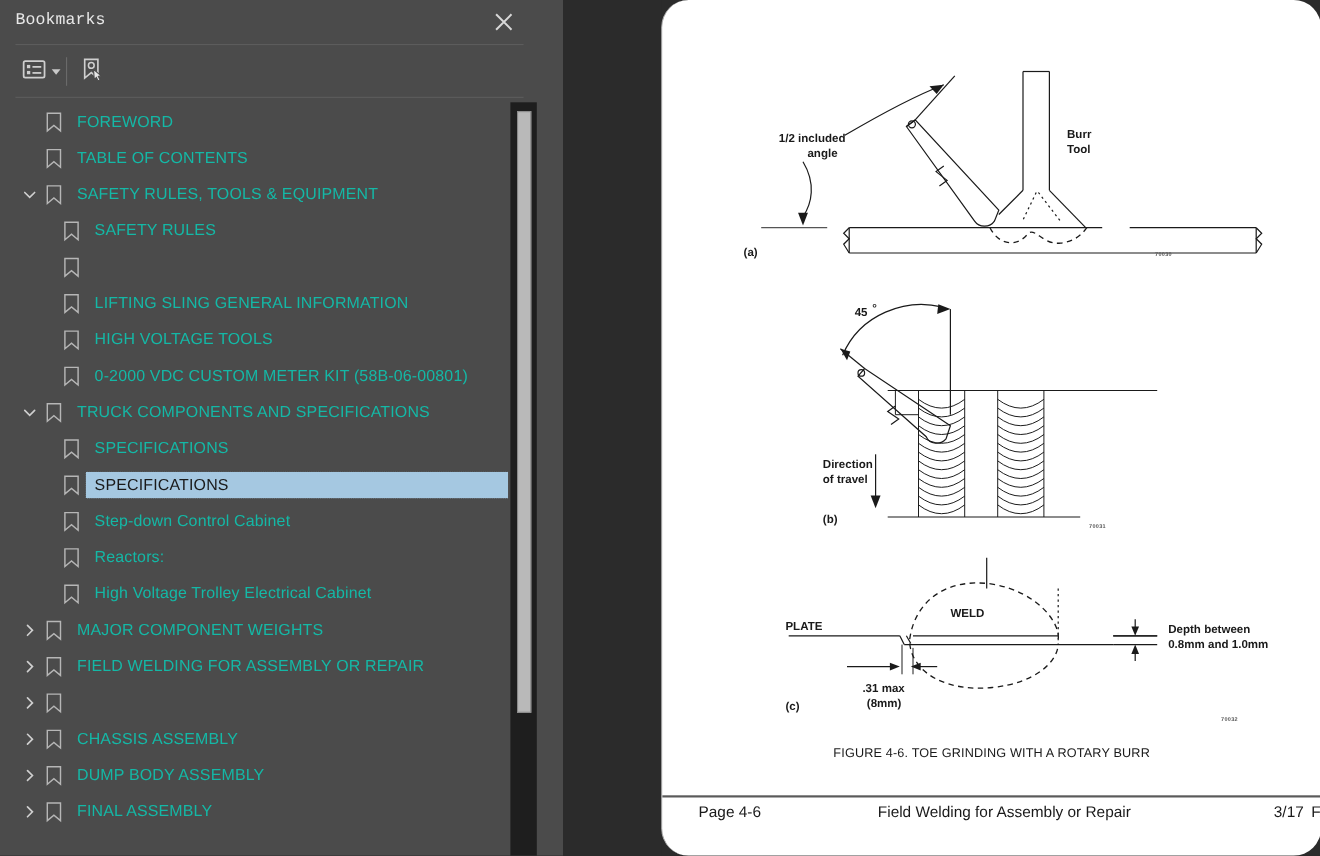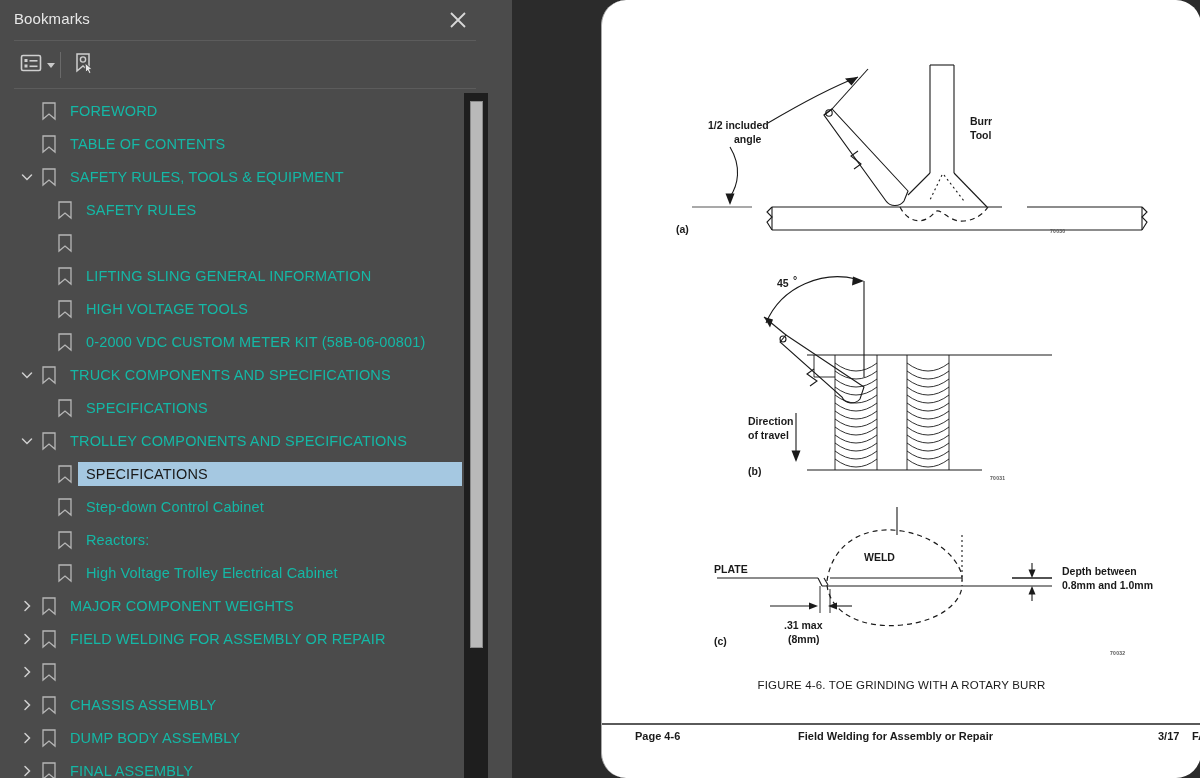--- a/index.html
+++ b/index.html
@@ -10,21 +10,21 @@
     -webkit-font-smoothing:antialiased;
   }
   .app{position:relative;width:1200px;height:778px;}
 
   
   .sidebar{
     position:absolute;left:0;top:0;width:490px;height:778px;
     background:#4b4b4b;
   }
   .sb-header{
-    position:relative;height:40px;
+    position:relative;height:40px;font-family:Liberation Mono, monospace;
   }
   .sb-title{
     position:absolute;left:14px;top:10px;
     font-size:15px;color:#e8e8e8;letter-spacing:.1px;
   }
   .sb-close{
     position:absolute;right:20px;top:8px;width:24px;height:24px;
     cursor:pointer;
   }
   .sb-close svg{display:block;}
@@ -131,21 +131,21 @@
     position:absolute;left:0;right:0;top:679px;text-align:center;
     font-size:11.5px;color:#1a1a1a;letter-spacing:.15px;
   }
 
   .footrule{
     position:absolute;left:0;right:0;top:723px;height:2px;
     background:#5a5a5a;
   }
   .footer{
     position:absolute;left:0;right:0;top:729px;height:18px;
-    font-size:11px;color:#1a1a1a;font-weight:bold;
+    font-size:14px;color:#1a1a1a;
   }
   .f-page{position:absolute;left:33px;top:1px;}
   .f-title{position:absolute;left:196px;top:1px;}
   .f-date{position:absolute;left:556px;top:1px;}
   .f-code{position:absolute;left:590px;top:1px;}
 
   svg{overflow:visible;}
   .ln{stroke:#1a1a1a;stroke-width:1.1;fill:none;}
   .ln-thin{stroke:#1a1a1a;stroke-width:.9;fill:none;}
   .ln-gray{stroke:#555;stroke-width:1.1;fill:none;}
@@ -292,34 +292,20 @@
         </div>
         <div class="row lvl1">
           <span class="pad"></span>
           <span class="bmicon">
             <svg width="14" height="18" viewBox="0 0 14 18">
               <path d="M1 1 h12 v16 l-6 -5 l-6 5 z" stroke="#b6b6b6" stroke-width="1.3" fill="none"></path>
             </svg>
           </span>
           <span class="label">SPECIFICATIONS</span>
         </div>
-        <div class="row lvl0">
-          <span class="pad"></span>
-          <span class="twisty">
-            <svg width="12" height="12" viewBox="0 0 12 12">
-              <path d="M1.5 4 L6 8.5 L10.5 4" stroke="#cfcfcf" stroke-width="1.5" fill="none" stroke-linecap="round"></path>
-            </svg>
-          </span>
-          <span class="bmicon">
-            <svg width="14" height="18" viewBox="0 0 14 18">
-              <path d="M1 1 h12 v16 l-6 -5 l-6 5 z" stroke="#b6b6b6" stroke-width="1.3" fill="none"></path>
-            </svg>
-          </span>
-          <span class="label">TROLLEY COMPONENTS AND SPECIFICATIONS</span>
-        </div>
         <div class="row lvl1 sel">
           <div class="sel-fill"></div>
           <span class="pad"></span>
           <span class="bmicon">
             <svg width="14" height="18" viewBox="0 0 14 18">
               <path d="M1 1 h12 v16 l-6 -5 l-6 5 z" stroke="#b6b6b6" stroke-width="1.3" fill="none"></path>
             </svg>
           </span>
           <span class="label">SPECIFICATIONS</span>
         </div>

